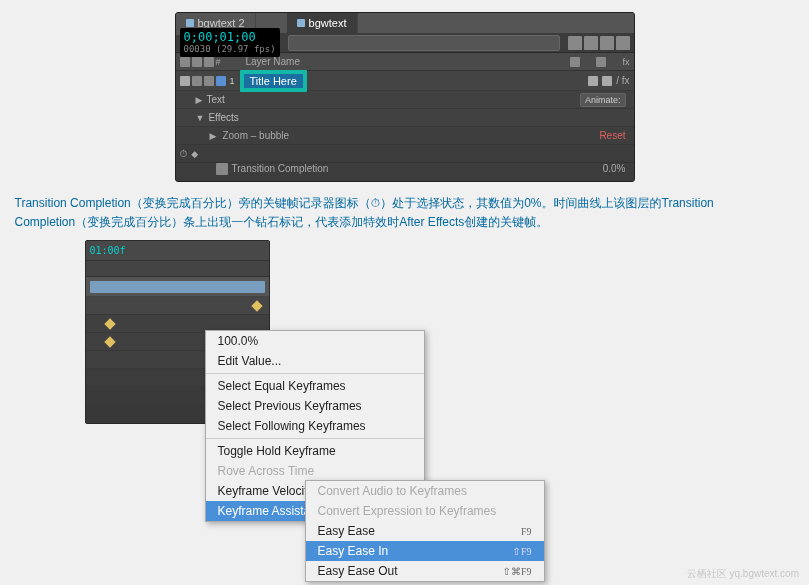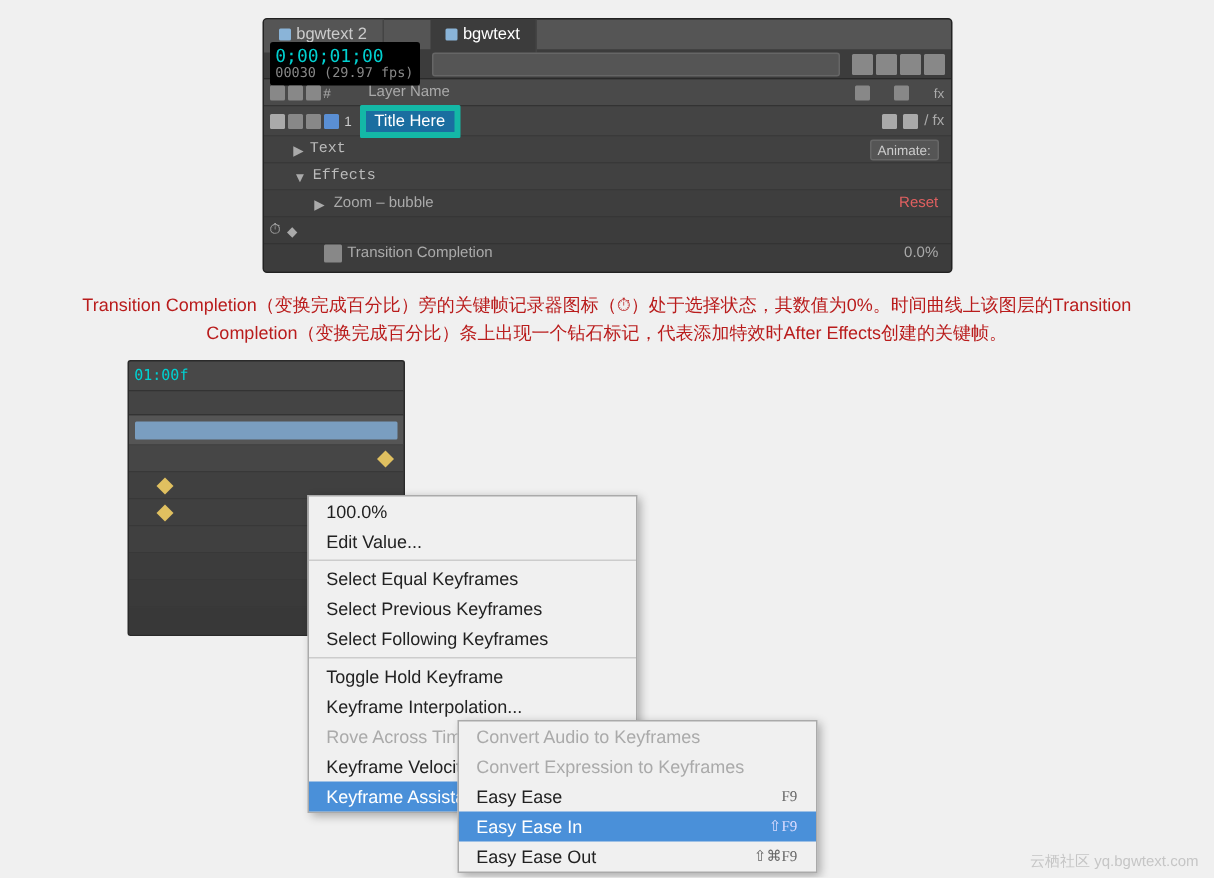--- a/index.html
+++ b/index.html
@@ -155,21 +155,20 @@
       display: flex;
       align-items: center;
       height: 18px;
       background: #414141;
       border-bottom: 1px solid #383838;
       padding-left: 20px;
     }
     .prop-label {
       font-size: 10px;
       color: #bbb;
-      font-family: Liberation Mono, monospace;
     }
 
     .ae-effect-row {
       display: flex;
       align-items: center;
       height: 18px;
       background: #3e3e3e;
       border-bottom: 1px solid #363636;
       padding-left: 34px;
       gap: 6px;
@@ -201,23 +200,22 @@
       border-radius: 1px;
     }
     .trans-label { font-size: 10px; color: #aaa; }
     .trans-value { font-size: 10px; color: #aaa; margin-left: auto; margin-right: 8px; }
 
     
     .description {
       width: 780px;
       margin: 12px auto 8px auto;
       font-size: 12px;
-      color: #b91c1c;
+      color: #0369a1;
       line-height: 1.6;
-      text-align: center;
     }
 
     
     .bottom-section {
       display: flex;
       margin: 0 auto;
       width: 640px;
       position: relative;
     }
 
@@ -505,23 +503,20 @@
     <div class="menu-item">
       <span>Select Previous Keyframes</span>
     </div>
     <div class="menu-item">
       <span>Select Following Keyframes</span>
     </div>
     <div class="menu-divider"></div>
     <div class="menu-item">
       <span>Toggle Hold Keyframe</span>
     </div>
-    <div class="menu-item">
-      <span>Keyframe Interpolation...</span>
-    </div>
     <div class="menu-item disabled">
       <span>Rove Across Time</span>
     </div>
     <div class="menu-item">
       <span>Keyframe Velocity...</span>
     </div>
     <div class="menu-item highlighted">
       <span>Keyframe Assistant</span>
       <span class="menu-arrow">▶</span>
     </div>

